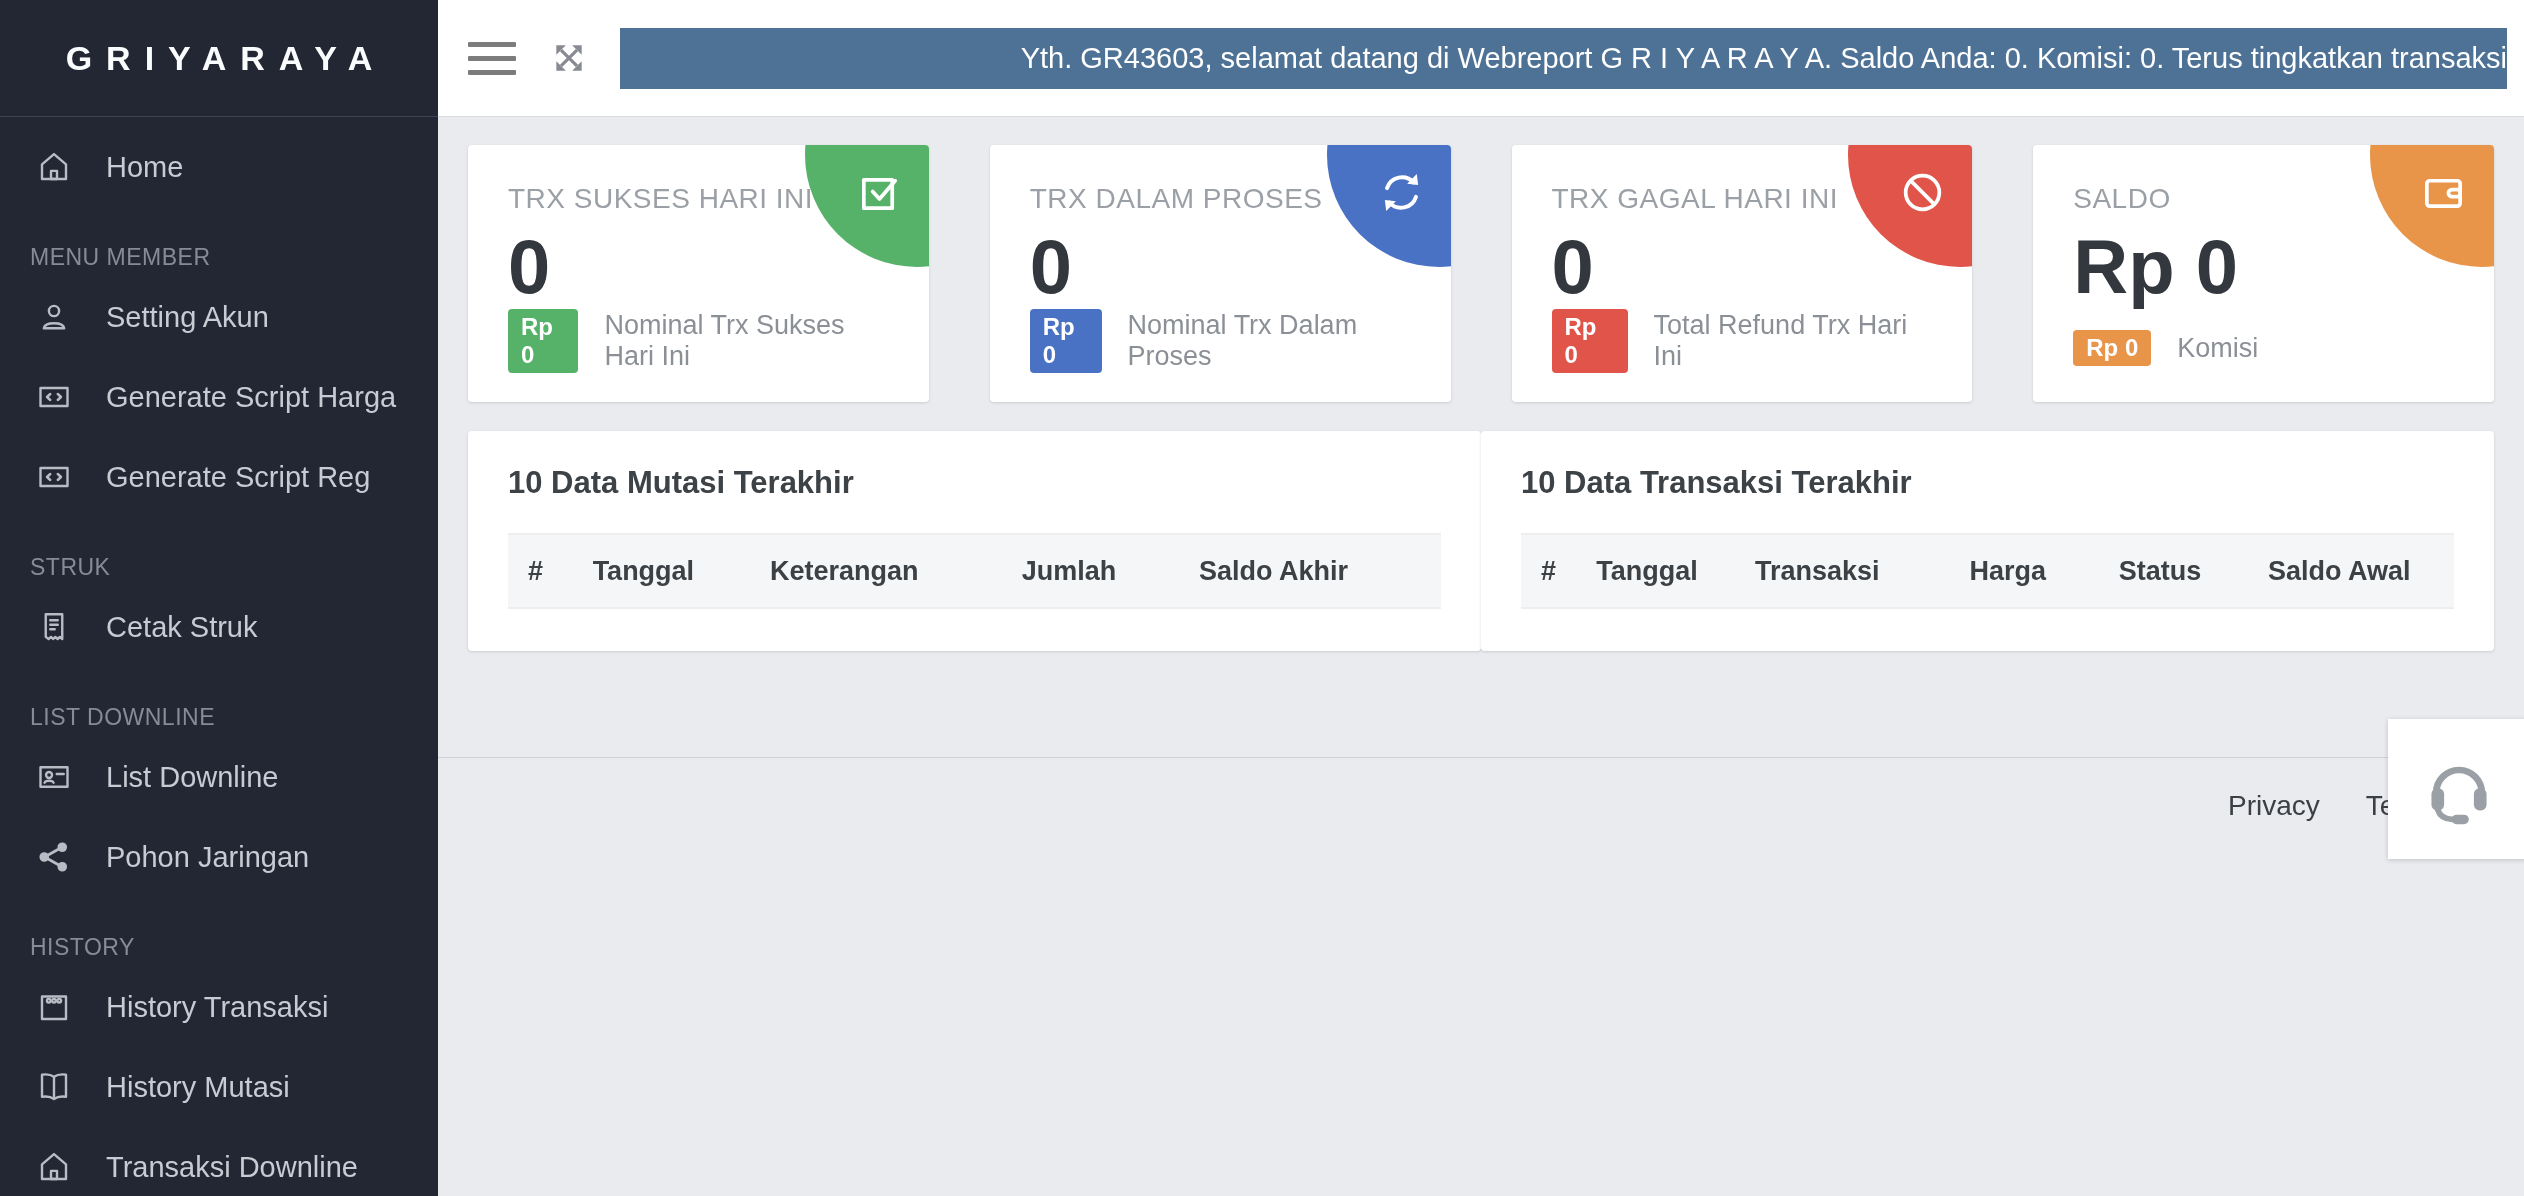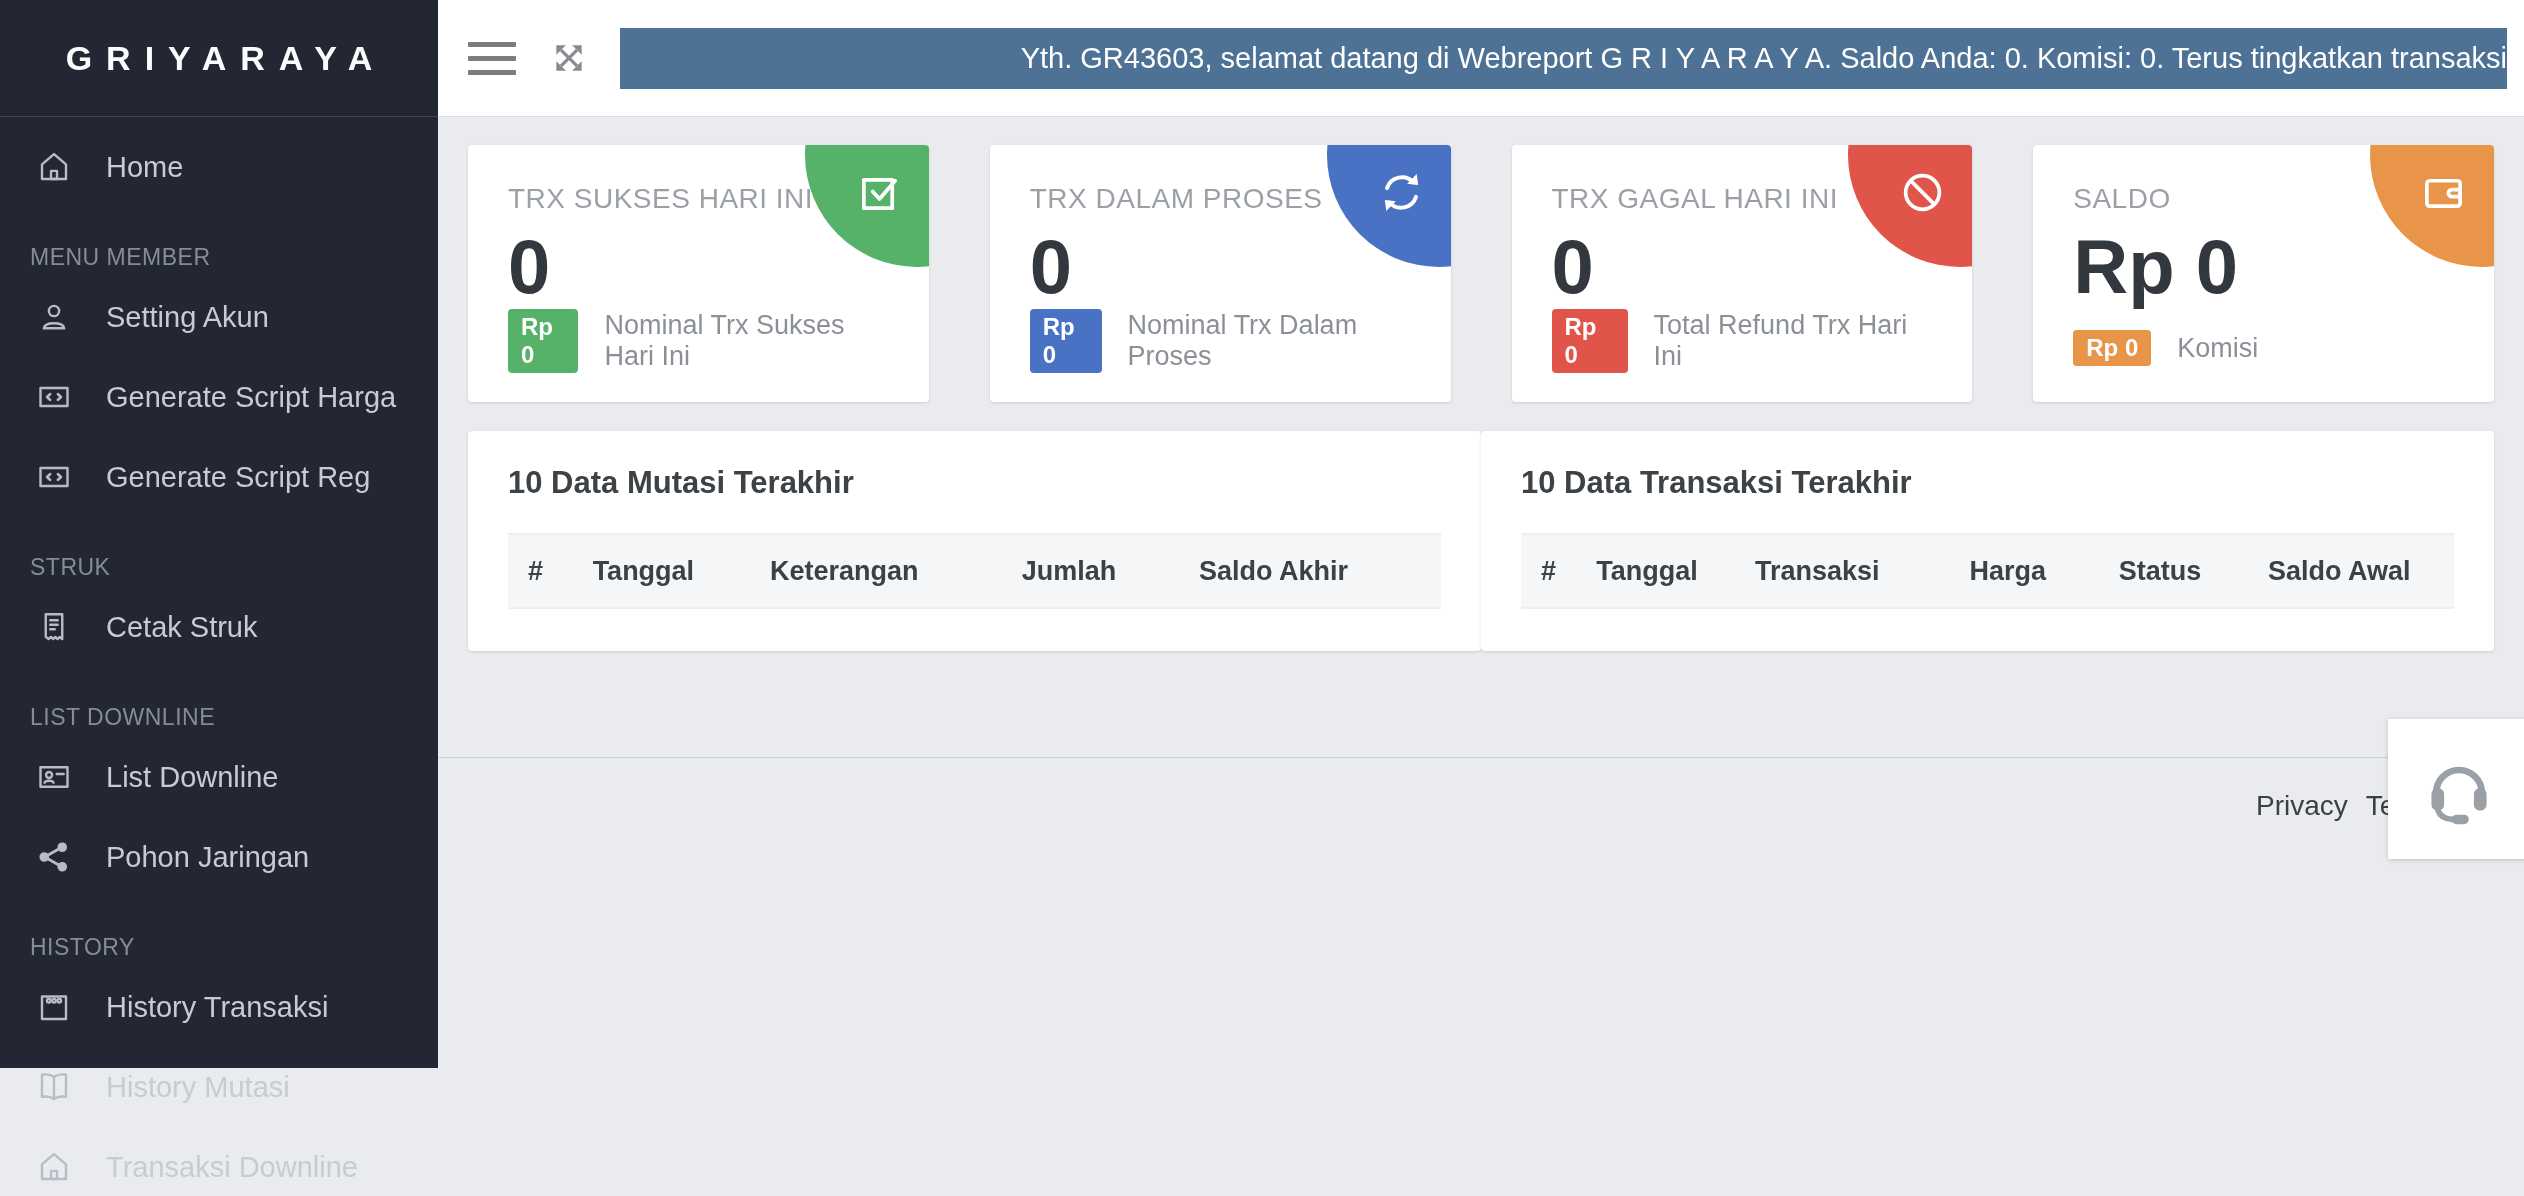--- a/index.html
+++ b/index.html
@@ -1,20 +1,20 @@
 <!DOCTYPE html>
 <html><head>
 <meta charset="utf-8">
 <style>
   * { margin:0; padding:0; box-sizing:border-box; }
   html,body { width:2524px; height:1196px; overflow:hidden; }
   body { font-family:"Liberation Sans", sans-serif; background:#e9ebef; position:relative; }
 
   
-  .sidebar { position:absolute; left:0; top:0; width:438px; height:1068px; background:#232734; z-index:5; }
+  .sidebar { position:absolute; left:0; top:0; width:438px; height:1196px; background:#232734; z-index:5; }
   .brand { height:117px; display:flex; align-items:center; justify-content:center;
            color:#fbfcfd; font-size:34px; font-weight:700; letter-spacing:14px;
            border-bottom:1px solid #3e4452; padding-left:14px; }
   .nav { padding-top:10px; }
   .nav-item { display:flex; align-items:center; height:80px; padding:0 16px 0 36px;
               color:#c7cbd3; font-size:29px; cursor:pointer; }
   .nav-icon { width:42px; margin-right:28px; display:flex; align-items:center; color:#b7bcc5; flex:none; }
   .nav-icon svg { width:36px; height:36px; }
   .nav-section { margin-top:30px; height:40px; line-height:40px; padding-left:30px;
                  font-size:23px; color:#868c97; letter-spacing:0.5px; }
@@ -57,21 +57,21 @@
                     border-top:2px solid #eceef0; border-bottom:2px solid #eceef0; }
   .panel thead th:first-child { padding-left:20px; }
   .t-mutasi th:nth-child(1){width:8%;} .t-mutasi th:nth-child(2){width:19%;}
   .t-mutasi th:nth-child(3){width:27%;} .t-mutasi th:nth-child(4){width:19%;}
   .t-mutasi th:nth-child(5){width:27%;}
   .t-trx th:nth-child(1){width:7%;} .t-trx th:nth-child(2){width:17%;}
   .t-trx th:nth-child(3){width:23%;} .t-trx th:nth-child(4){width:16%;}
   .t-trx th:nth-child(5){width:16%;} .t-trx th:nth-child(6){width:21%;}
 
   .divider { border:0; border-top:1px solid #cdd0d5; margin:106px -30px 0 -30px; }
-  .footer { display:flex; justify-content:flex-end; gap:18px; padding:32px 52px 0 0;
+  .footer { display:flex; justify-content:flex-end; gap:46px; padding:32px 52px 0 0;
             font-size:28px; color:#3c4044; }
   .footer a { color:#3c4044; text-decoration:none; cursor:pointer; }
 
   .support { position:absolute; right:-6px; top:602px; width:142px; height:140px; background:#fff;
              box-shadow:0 1px 5px rgba(0,0,0,0.18); display:flex; align-items:center;
              justify-content:center; z-index:8; cursor:pointer; }
   .support svg { width:76px; height:76px; color:#9aa0a6; }
 </style>
 </head>
 <body>

